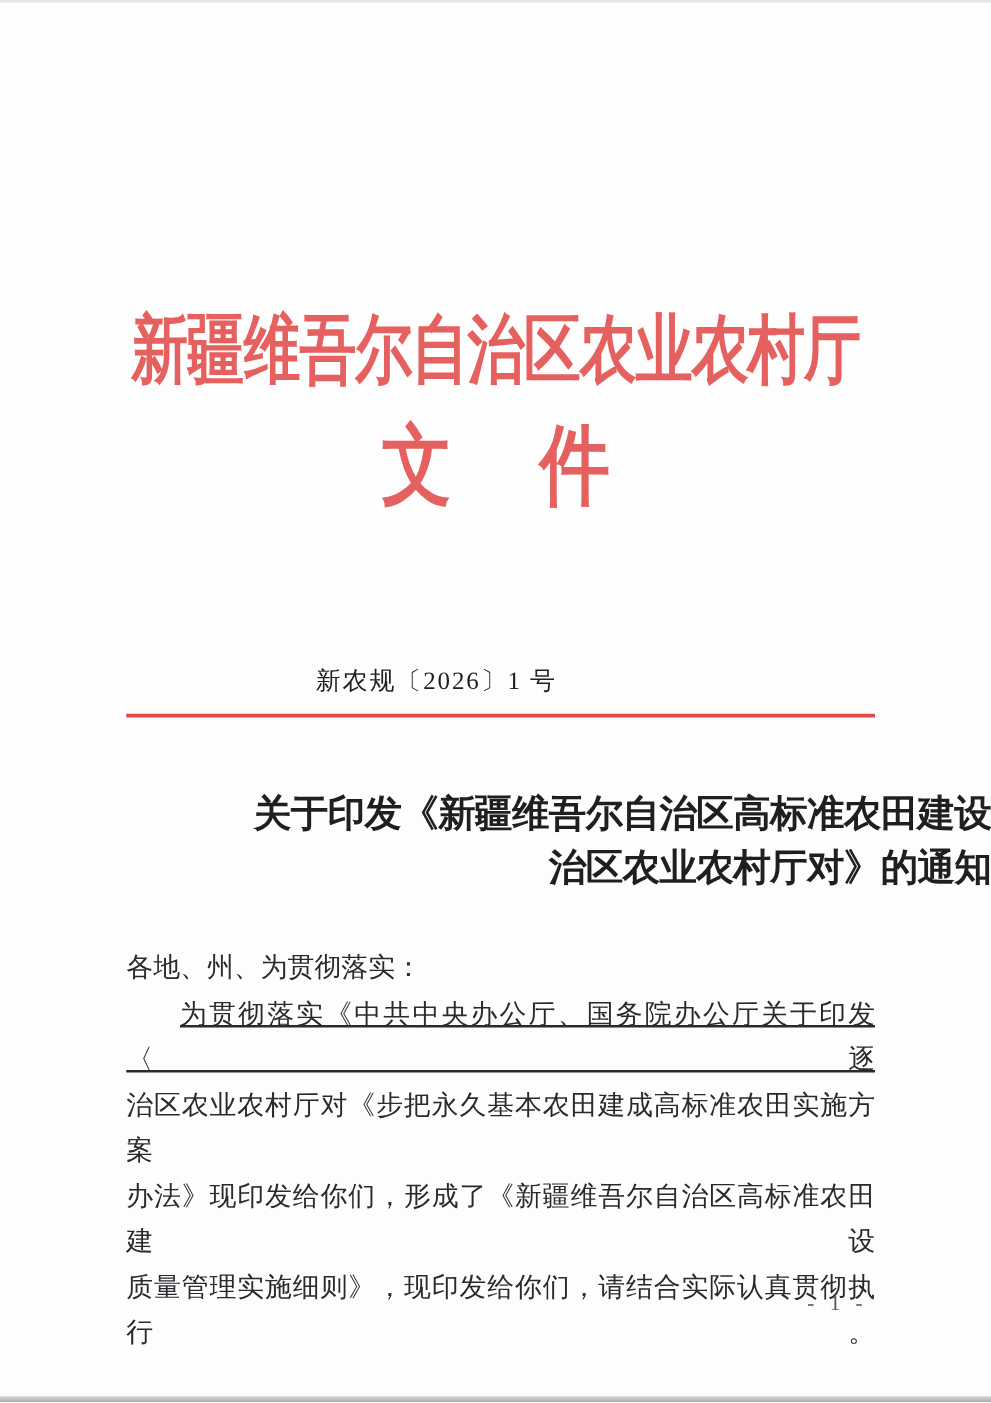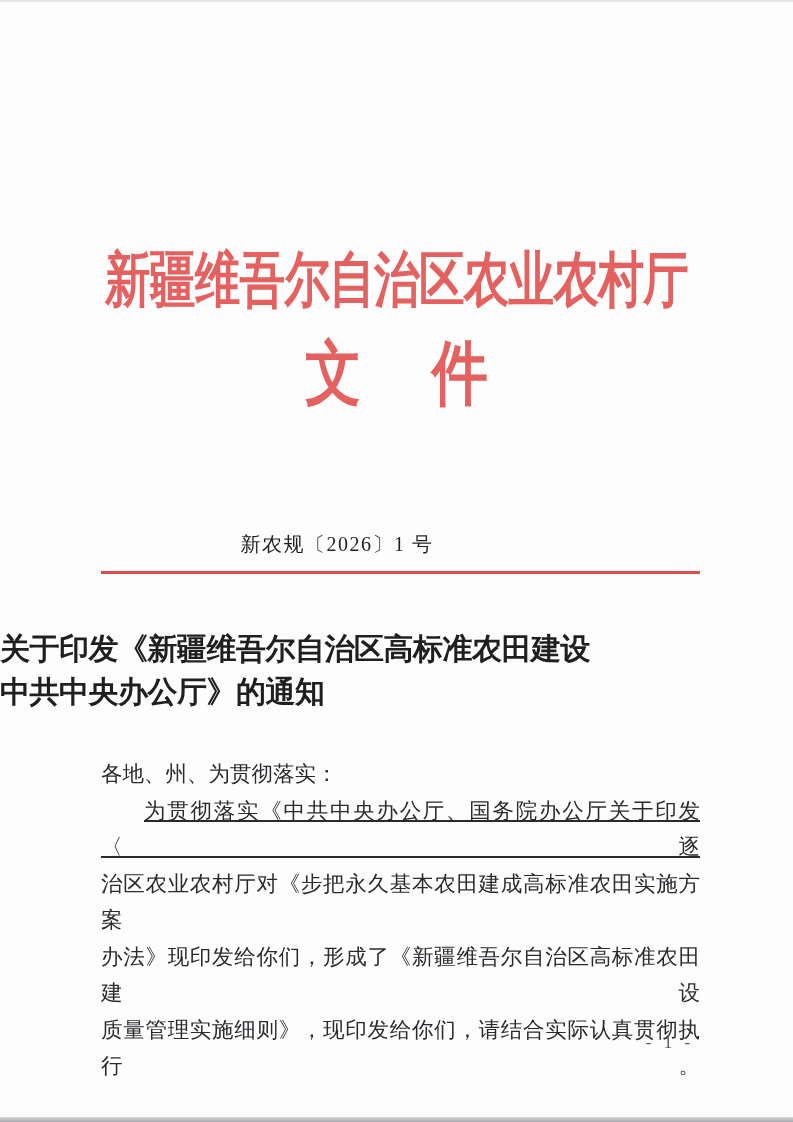--- a/index.html
+++ b/index.html
@@ -59,21 +59,21 @@
     color: var(--accent-red, #e5615f);
     transform: scaleX(0.80);
     transform-origin: center;
     line-height: 1.2;
   }
 
   
   .doc-number {
     position: absolute;
     top: 531px;
-    left: 0;
+    left: 12px;
     width: 674px;
     text-align: center;
     font-size: 20px;
     color: var(--text-black, #1f1f1f);
     letter-spacing: 1.5px;
   }
   .red-rule {
     position: absolute;
     top: 571px;
     left: 101px;
@@ -81,27 +81,26 @@
     height: 3px;
     background: var(--rule-red, #e14b4b);
   }
 
   
   .doc-title {
     position: absolute;
     top: 630px;
     left: 0;
     width: 793px;
-    text-align: left;
+    text-align: right;
     font-size: 30px;
     font-weight: bold;
     color: var(--text-black, #1f1f1f);
     line-height: 43px;
     letter-spacing: -0.5px;
-    font-family: Liberation Mono, monospace;
   }
 
   
   .doc-body {
     position: absolute;
     top: 756px;
     left: 101px;
     width: 599px;
     font-size: 21.5px;
     color: #2a2a2e;
@@ -145,21 +144,21 @@
     <span>文</span>
     <span>件</span>
   </div>
 
   <div class="doc-number">新农规〔2026〕1 号</div>
 
   <div class="red-rule"></div>
 
   <div class="doc-title">
     <div>关于印发《新疆维吾尔自治区高标准农田建设</div>
-    <div>中共中央办公厅》的通知</div>
+    <div>治区农业农村厅对》的通知</div>
   </div>
 
   <div class="doc-body">
     <div class="body-line">各地、州、为贯彻落实：</div>
     <div class="body-line fill indent">为贯彻落实《中共中央办公厅、国务院办公厅关于印发〈逐</div>
     <div class="body-line fill">治区农业农村厅对《步把永久基本农田建成高标准农田实施方案</div>
     <div class="body-line fill">办法》现印发给你们，形成了《新疆维吾尔自治区高标准农田建设</div>
     <div class="body-line fill">质量管理实施细则》，现印发给你们，请结合实际认真贯彻执行。</div>
   </div>
 

